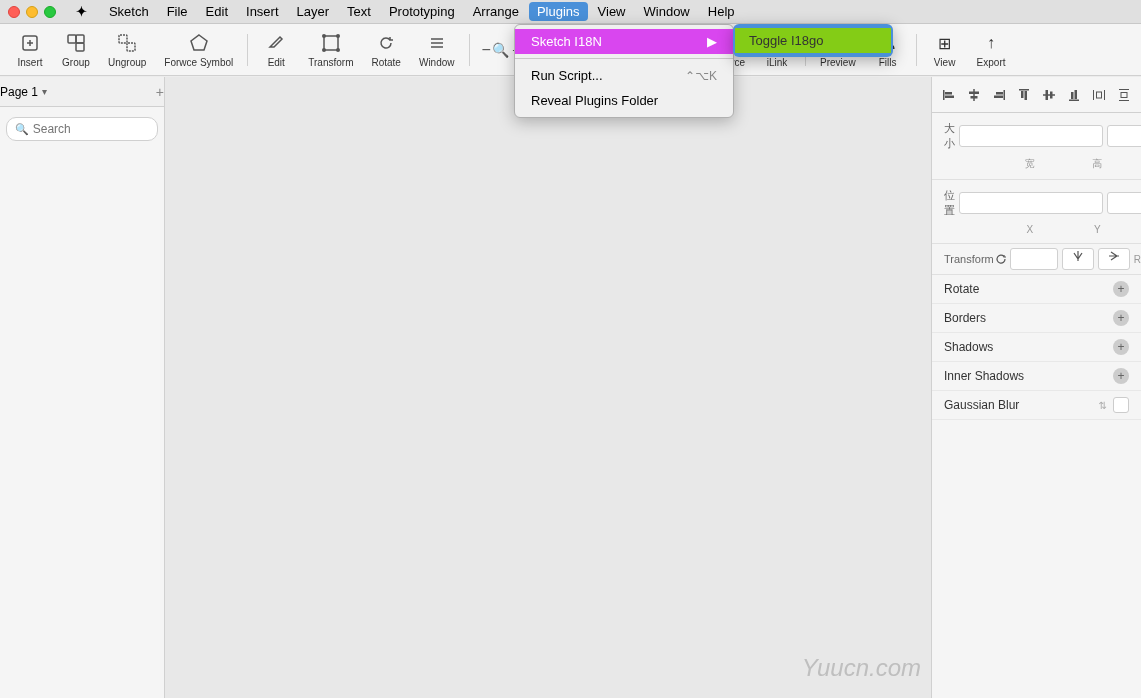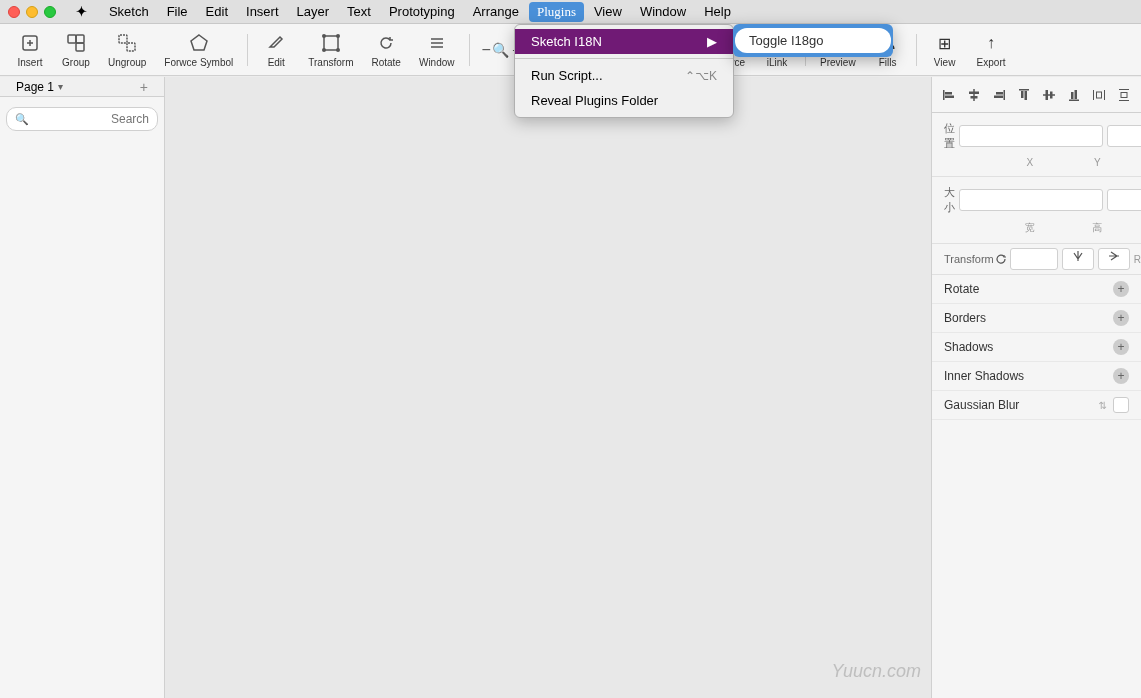--- a/index.html
+++ b/index.html
@@ -43,21 +43,21 @@
       align-items: center;
       gap: 2px;
       font-size: 13px;
     }
     .menu-bar-item {
       padding: 2px 8px;
       border-radius: 4px;
       cursor: pointer;
       white-space: nowrap;
     }
-    .menu-bar-item.active { background: #4a90d9; color: white; font-family: Liberation Serif, serif; }
+    .menu-bar-item.active { background: #4a90d9; color: white; }
     .menu-bar-logo { font-weight: bold; margin-right: 4px; }
 
     
     .toolbar {
       width: 100%;
       height: 52px;
       background: #f5f5f5;
       border-bottom: 1px solid #d0d0d0;
       display: flex;
       align-items: center;
@@ -96,27 +96,27 @@
       padding: 0 6px;
       gap: 2px;
     }
 
     
     .page-bar {
       position: absolute;
       left: 0;
       top: 77px;
       width: 165px;
-      height: 20px;
+      height: 30px;
       background: #f0f0f0;
       border-right: 1px solid #d0d0d0;
       border-bottom: 1px solid #d0d0d0;
       display: flex;
       align-items: center;
-      padding: 0 16px;
+      padding: 0 0;
       gap: 4px;
       font-size: 12px;
     }
 
     
     .left-panel {
       position: absolute;
       left: 0;
       top: 77px;
       width: 165px;
@@ -151,21 +151,21 @@
       width: 100%;
       height: 100%;
       background: #e8e8e8;
     }
 
     
     .watermark {
       position: absolute;
       bottom: 16px;
       right: 220px;
-      font-size: 18px;
+      font-size: 24px;
       color: rgba(150,150,150,0.5);
       font-style: italic;
     }
 
     
     .right-panel {
       position: absolute;
       right: 0;
       top: 77px;
       width: 210px;
@@ -250,21 +250,21 @@
     .dropdown-item {
       padding: 5px 16px;
       font-size: 13px;
       cursor: pointer;
       display: flex;
       align-items: center;
       justify-content: space-between;
       white-space: nowrap;
     }
     .dropdown-item.active-item {
-      background: #701a75;
+      background: #d946ef;
       color: white;
     }
     .dropdown-item .shortcut {
       font-size: 12px;
       color: #888;
     }
     .dropdown-item .arrow { margin-left: 8px; }
     .dropdown-separator {
       height: 1px;
       background: #c8c8c8;
@@ -284,21 +284,21 @@
       padding: 4px 0;
     }
     .submenu-item {
       padding: 5px 14px;
       font-size: 13px;
       color: white;
       cursor: pointer;
       border-radius: 4px;
       margin: 0 2px;
     }
-    .submenu-item.selected { background: #ffffff; color: #333; border-radius: 12px; }
+    .submenu-item.selected { background: #84cc16; color: #333; border-radius: 0; }
 
     
     .transform-row {
       display: flex;
       align-items: center;
       padding: 4px 12px;
       border-bottom: 1px solid #e0e0e0;
     }
     .transform-label {
       font-size: 11px;
@@ -475,21 +475,21 @@
 <div class="left-panel">
 
   <div class="page-bar" style="position:relative;top:0;">
     <span style="font-size:12px;">Page 1</span>
     <span style="font-size:10px;color:#666;">▾</span>
     <span style="margin-left:auto;font-size:14px;color:#888;cursor:pointer;">+</span>
   </div>
   <div style="height:4px;"></div>
   <div class="left-panel-search">
     <span style="font-size:11px;color:#aaa;">🔍</span>
-    <input type="text" style="border: none; outline: none; background: transparent; font-size: 12px; color: #404040; width: 100%; text-align: right;" placeholder="Search">
+    <input type="text" style="border: none; outline: none; background: transparent; font-size: 12px; color: #404040; width: 100%;" placeholder="Search">
   </div>
 </div>
 
 <div class="canvas-area">
   <div class="canvas-inner"></div>
 </div>
 
 <div class="watermark">Yuucn.com</div>
 
 <div class="right-panel">
@@ -543,53 +543,53 @@
           <rect x="12" y="2" width="1" height="10" fill="#555"></rect>
           <rect x="4.5" y="4" width="5" height="6" fill="none" stroke="#555" stroke-width="1"></rect>
         </svg>
     </div>
     <div class="align-btn">
       <svg width="14" height="14" viewBox="0 0 14 14">
           <rect x="2" y="1" width="10" height="1" fill="#555"></rect>
           <rect x="2" y="12" width="10" height="1" fill="#555"></rect>
           <rect x="4" y="4.5" width="6" height="5" fill="none" stroke="#555" stroke-width="1"></rect>
         </svg>
+    </div>
+  </div>
+
+  <div class="right-panel-section">
+    <div class="prop-row">
+      <div class="prop-label">大小</div>
+      <div style="flex:1;display:flex;gap:4px;">
+        <input class="prop-input" value="" style="">
+        <input class="prop-input" value="" style="">
+      </div>
+    </div>
+    <div class="prop-row" style="margin-bottom:0;">
+      <div class="prop-label"></div>
+      <div style="flex:1;display:flex;gap:4px;">
+        <div style="flex:1;text-align:center;font-size:10px;color:#999;">宽</div>
+        <div style="flex:1;text-align:center;font-size:10px;color:#999;">高</div>
+      </div>
     </div>
   </div>
 
   <div class="right-panel-section">
     <div class="prop-row">
       <div class="prop-label">位置</div>
       <div style="flex:1;display:flex;gap:4px;">
         <input class="prop-input" value="" style="">
         <input class="prop-input" value="" style="">
       </div>
     </div>
     <div class="prop-row" style="margin-bottom:0;">
       <div class="prop-label"></div>
       <div style="flex:1;display:flex;gap:4px;">
         <div style="flex:1;text-align:center;font-size:10px;color:#999;">X</div>
         <div style="flex:1;text-align:center;font-size:10px;color:#999;">Y</div>
-      </div>
-    </div>
-  </div>
-
-  <div class="right-panel-section">
-    <div class="prop-row">
-      <div class="prop-label">大小</div>
-      <div style="flex:1;display:flex;gap:4px;">
-        <input class="prop-input" value="" style="">
-        <input class="prop-input" value="" style="">
-      </div>
-    </div>
-    <div class="prop-row" style="margin-bottom:0;">
-      <div class="prop-label"></div>
-      <div style="flex:1;display:flex;gap:4px;">
-        <div style="flex:1;text-align:center;font-size:10px;color:#999;">宽</div>
-        <div style="flex:1;text-align:center;font-size:10px;color:#999;">高</div>
       </div>
     </div>
   </div>
 
   <div class="transform-row">
     <div class="transform-label">Transform</div>
     <div class="transform-controls">
       <div style="display:flex;align-items:center;gap:2px;">
         <svg width="14" height="14" viewBox="0 0 14 14">
             <path d="M11 7a4 4 0 1 1-1-2.5" fill="none" stroke="#555" stroke-width="1.2"></path>

